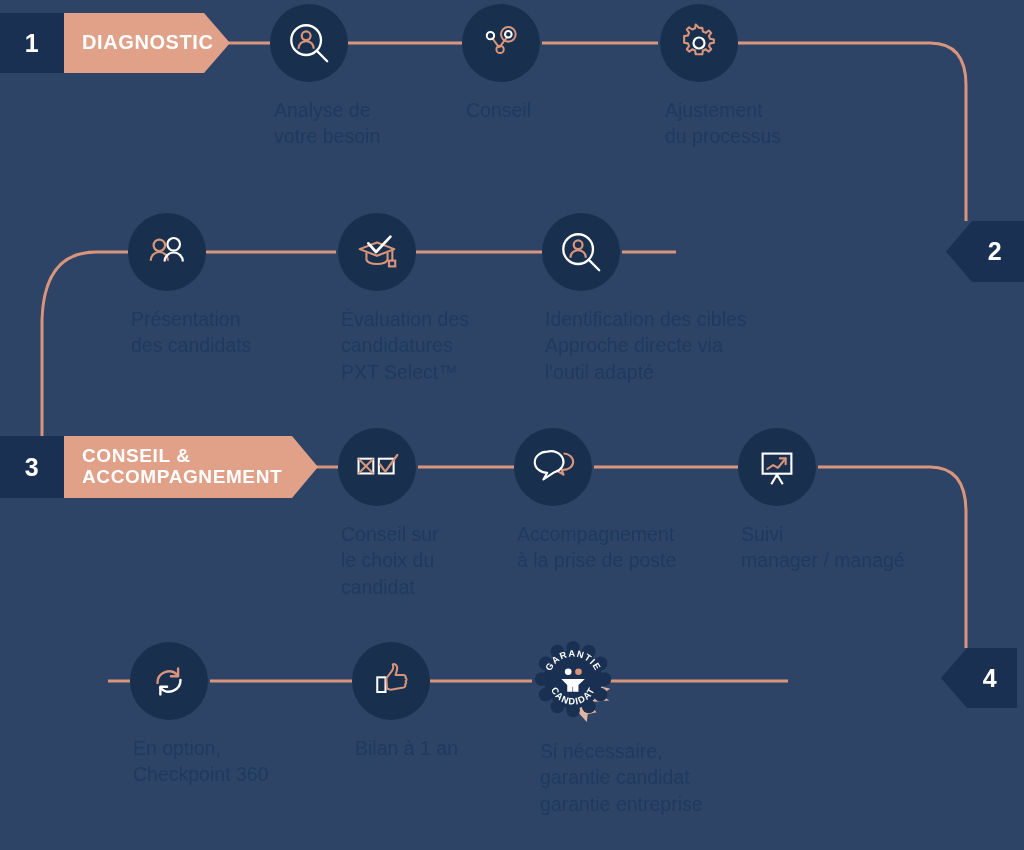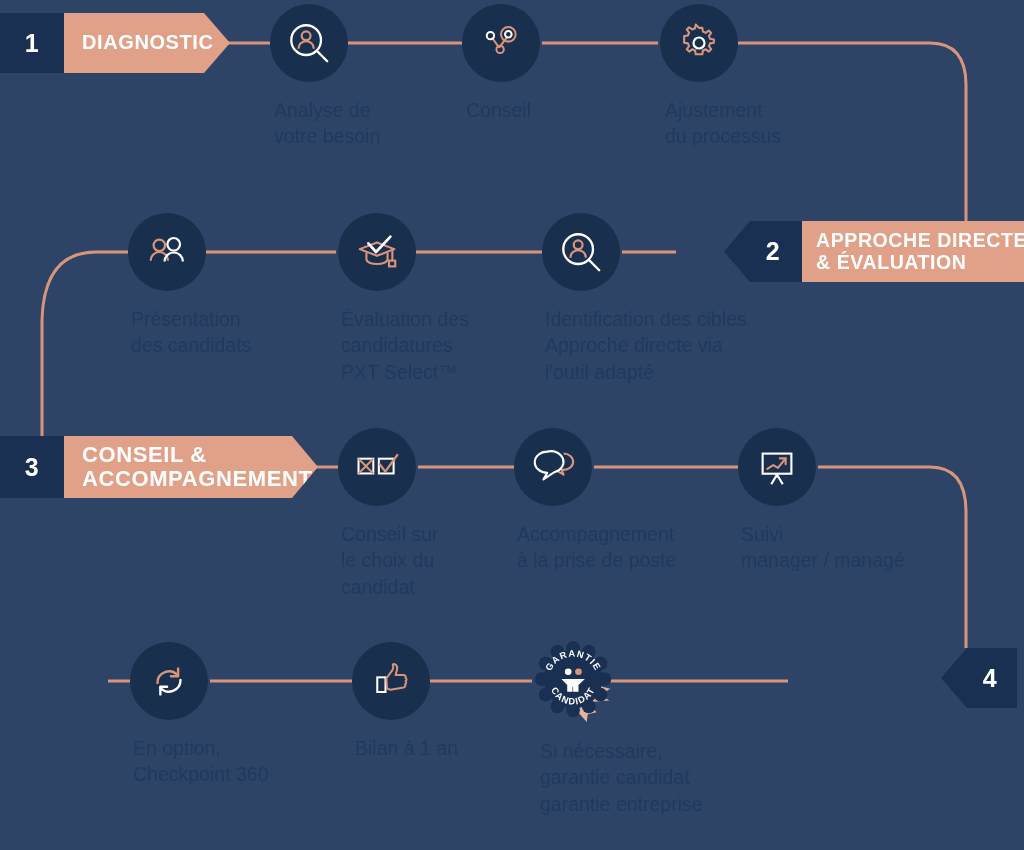--- a/index.html
+++ b/index.html
@@ -73,21 +73,21 @@
   }
   #banner2 .lbl { width: 222px; font-size: 19.5px; padding: 0 12px 0 14px; }
 
   
   #banner3 { left: 0; top: 436px; height: 62px; }
   #banner3 .num { width: 64px; }
   #banner3 .lbl {
     width: 254px;
     clip-path: polygon(0 0, calc(100% - 26px) 0, 100% 50%, calc(100% - 26px) 100%, 0 100%);
     padding: 0 30px 0 18px;
-    font-size: 22px;
+    font-size: 19px;
   }
 
   
   #banner4 { right: 7px; top: 648px; height: 60px; }
   #banner4 .num {
     width: 76px;
     clip-path: polygon(26px 0, 100% 0, 100% 100%, 26px 100%, 0 50%);
     padding-left: 22px;
   }
   #banner4 .lbl { width: 110px; justify-content: center; align-items: center; font-size: 21px; }
@@ -149,22 +149,20 @@
     </g>
   </svg>
 
   <div class="banner" id="banner1">
     <div class="num">1</div>
     <div class="lbl">DIAGNOSTIC</div>
   </div>
 
   <div class="banner" id="banner2">
     <div class="num">2</div>
-    <div class="lbl">APPROCHE DIRECTE
-&amp; ÉVALUATION</div>
   </div>
 
   <div class="banner" id="banner3">
     <div class="num">3</div>
     <div class="lbl">CONSEIL &amp;
 ACCOMPAGNEMENT</div>
   </div>
 
   <div class="banner" id="banner4">
     <div class="num">4</div>

